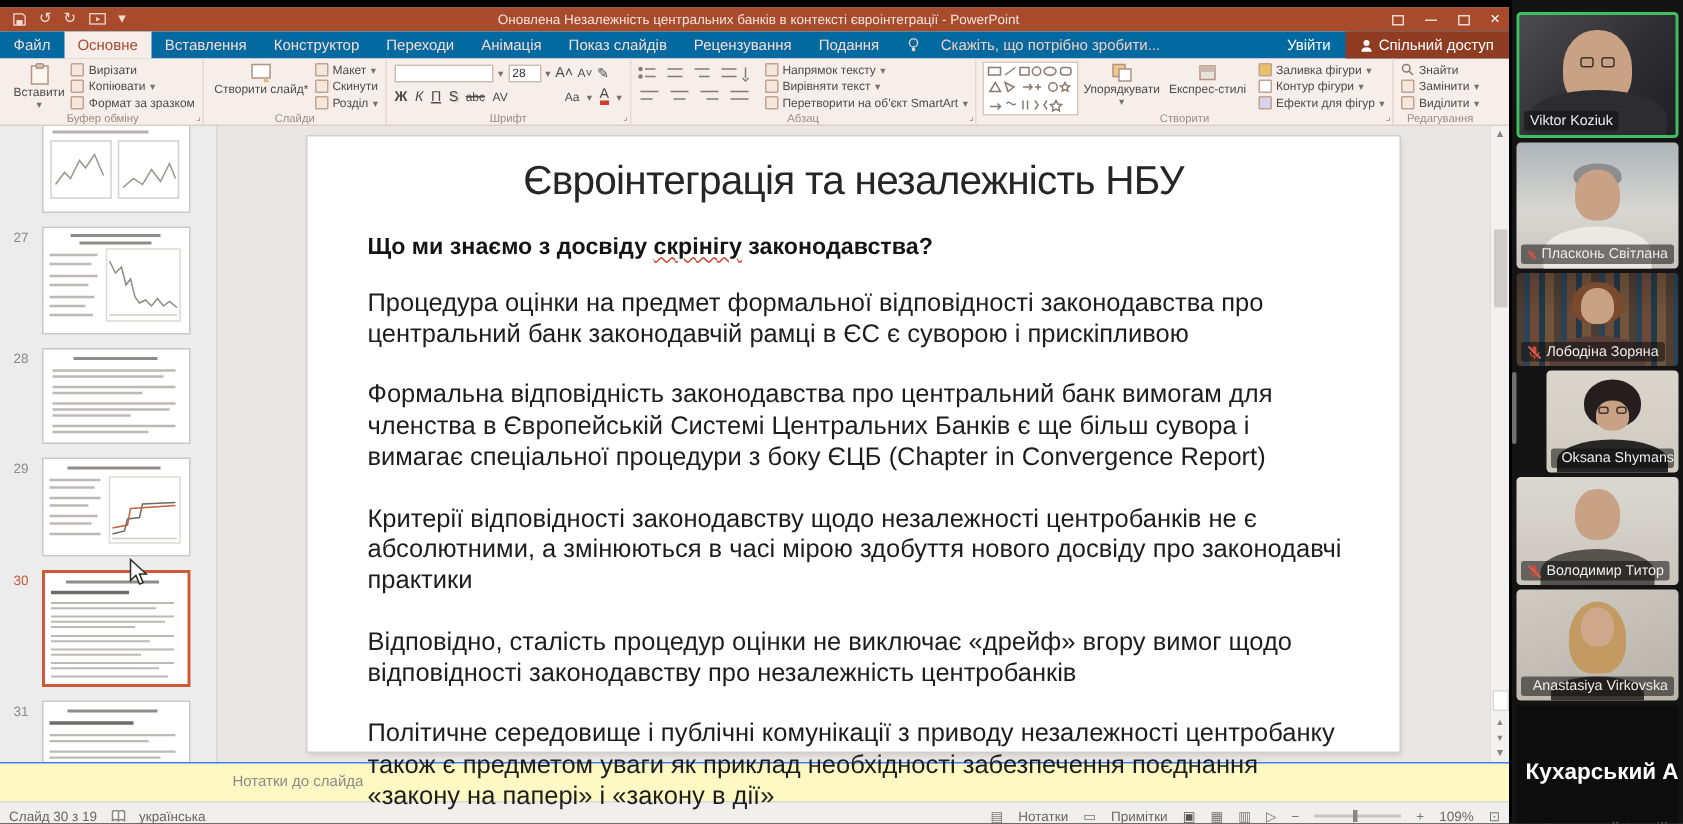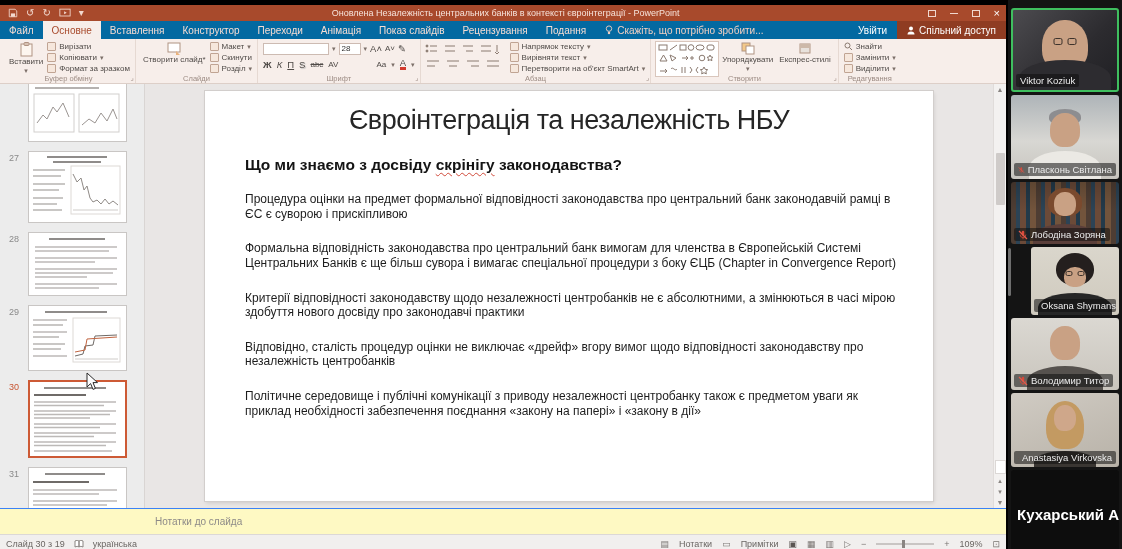--- a/index.html
+++ b/index.html
@@ -16,21 +16,21 @@
   .tb-title{flex:1;text-align:center;color:#f6e3db;font-size:9px;white-space:nowrap;overflow:hidden;}
   .winctl{display:flex;align-items:center;gap:14px;margin-right:2px;}
   .winctl .box{width:8px;height:7px;border:1px solid #f0d8cf;display:inline-block;}
   .winctl .min{width:8px;height:1px;background:#f0d8cf;display:inline-block;}
   .winctl .cls{font-size:11px;line-height:1;color:#fff;}
 
   
   .tabrow{height:18px;background:#0369a1;display:flex;align-items:stretch;color:#f6ddd3;font-size:10px;}
   .tab{display:flex;align-items:center;padding:0 9px;cursor:default;white-space:nowrap;}
   .tab.active{background:#f7eeea;color:#a84a2c;}
-  .tellme{display:flex;align-items:center;gap:4px;padding:0 10px;color:#f0cfc2;font-style:normal;}
+  .tellme{display:flex;align-items:center;gap:14px;padding:0 10px;color:#f0cfc2;font-style:normal;}
   .tr-spacer{flex:1;}
   .signin{display:flex;align-items:center;padding:0 10px;color:#fff;}
   .share{display:flex;align-items:center;gap:4px;background:#8f3c22;padding:0 10px;color:#fff;}
 
   
   .ribbon{height:45px;background:#f7eeea;display:flex;align-items:stretch;border-bottom:1px solid #ddcfc8;padding-left:2px;}
   .rgroup{position:relative;display:flex;align-items:flex-start;border-right:1px solid #e6d9d2;padding:2px 4px 11px;}
   .glabel{position:absolute;bottom:0;left:0;right:0;text-align:center;font-size:7.5px;color:#9c8b83;}
   .launcher{position:absolute;bottom:1px;right:1px;font-size:7px;color:#9c8b83;}
   .bigbtn{display:flex;flex-direction:column;align-items:center;justify-content:flex-start;padding:1px 3px;font-size:8px;color:#4f4a47;text-align:center;line-height:1.05;gap:1px;}
@@ -50,21 +50,21 @@
   .tnum{width:28px;font-size:9px;color:#8a8a8a;text-align:left;padding:2px 0 0 9px;}
   .tnum.sel{color:#c75532;}
   .tbox{width:99px;background:#fff;border:1px solid #c9c6c4;}
   .tbox.sel{border:2px solid #cd5a35;}
   .editor{flex:1;position:relative;}
   .slide{position:absolute;left:60px;top:7px;width:728px;height:410px;background:#fff;box-shadow:0 0 0 1px #d2cecc,1px 2px 4px rgba(0,0,0,.12);}
   .slide-title{margin-top:14px;text-align:center;font-size:27px;letter-spacing:-0.5px;color:#262626;}
   .slide-heading{margin:20px 40px 0;font-size:15.5px;font-weight:700;color:#141414;}
   .wavy{text-decoration:underline;text-decoration-style:wavy;text-decoration-color:#d04a3a;text-decoration-thickness:1px;text-underline-offset:2px;}
   .slide-body{margin:18px 34px 0 40px;}
-  .slide-body p{margin:0 0 20px;font-size:12px;line-height:1.22;color:#1d1d1d;max-width:660px;}
+  .slide-body p{margin:0 0 20px;font-size:17px;line-height:1.22;color:#1d1d1d;max-width:660px;}
 
   
   .vscroll{width:13px;background:#f3f1f0;border-left:1px solid #e0dcda;display:flex;flex-direction:column;align-items:center;font-size:7px;color:#8a8582;}
   .vthumb{width:9px;height:52px;background:#cfcbc9;border-radius:1px;margin-top:60px;}
   .vs-bottom{margin-top:auto;display:flex;flex-direction:column;gap:3px;align-items:center;padding-bottom:2px;}
   .vs-white{width:11px;height:14px;background:#fff;border:1px solid #dcd8d6;}
 
   
   .notes{height:26px;background:#fef9c3;border-top:1px solid #3b82f6;display:flex;align-items:center;padding-left:155px;font-size:10px;color:#8d8a88;}
   .statusbar{height:18px;background:#f1efee;border-top:1px solid #dcd8d6;display:flex;align-items:center;font-size:9px;color:#6a6562;padding:0 6px;}
@@ -323,20 +323,37 @@
           <span>Упорядкувати</span>
           <span class="caret">▾</span>
         </div>
         <div class="bigbtn">
           <svg width="14" height="13" viewBox="0 0 14 13">
               <rect x="2" y="2" width="10" height="9" fill="#e8e2dc" stroke="#b09382"></rect>
               <path d="M2 2h10v4H2z" fill="#cdb9a9"></path>
             </svg>
           <span>Експрес-стилі</span>
         </div>
+        <div class="mcol" style="margin-left:4px;">
+          <div class="mrow">
+              <span class="mi" style="background:#e9c06a;"></span>
+              <span>Заливка фігури</span>
+              <span class="caret">▾</span>
+            </div>
+          <div class="mrow">
+              <span class="mi" style="background:#fff;"></span>
+              <span>Контур фігури</span>
+              <span class="caret">▾</span>
+            </div>
+          <div class="mrow">
+              <span class="mi" style="background:#d8d2ec;"></span>
+              <span>Ефекти для фігур</span>
+              <span class="caret">▾</span>
+            </div>
+        </div>
         <div class="glabel">Створити</div>
         <div class="launcher">⌟</div>
       </div>
 
       <div class="rgroup" style="border-right:none;">
         <div class="mcol">
           <div class="mrow">
             <svg width="9" height="9" viewBox="0 0 9 9">
                 <circle cx="3.5" cy="3.5" r="2.5" fill="none" stroke="#8a7a70"></circle>
                 <line x1="5.5" y1="5.5" x2="8" y2="8" stroke="#8a7a70"></line>

